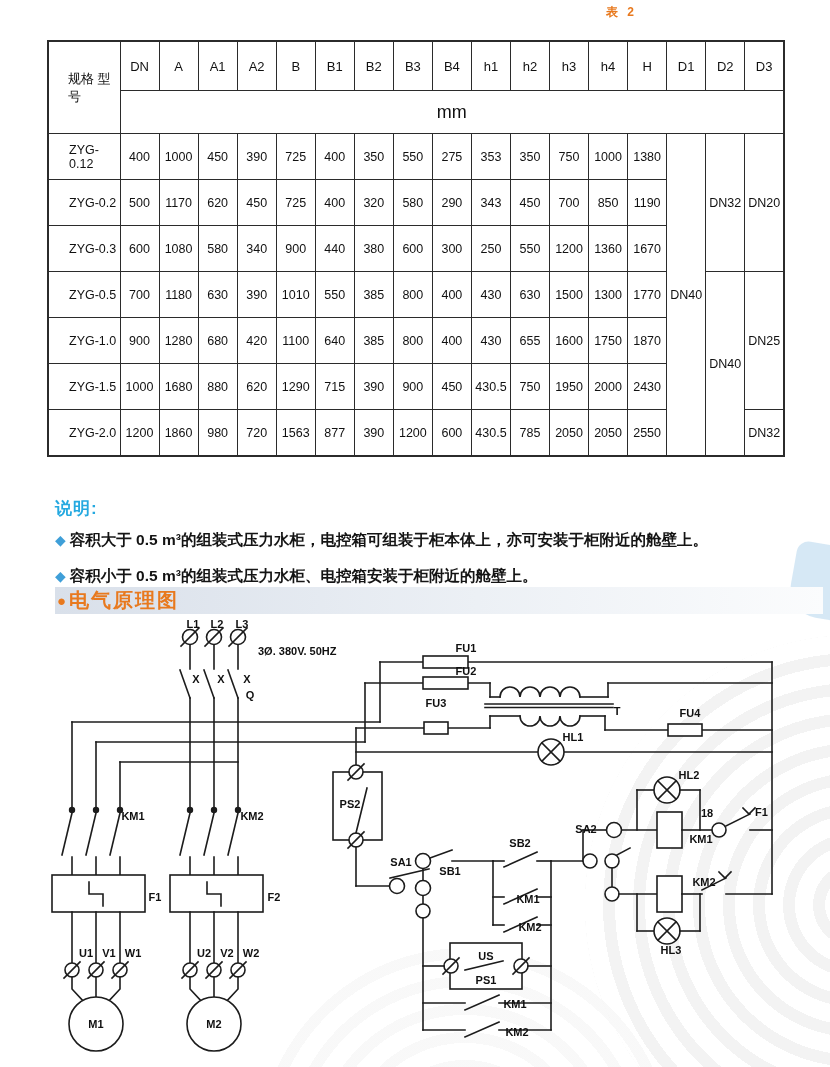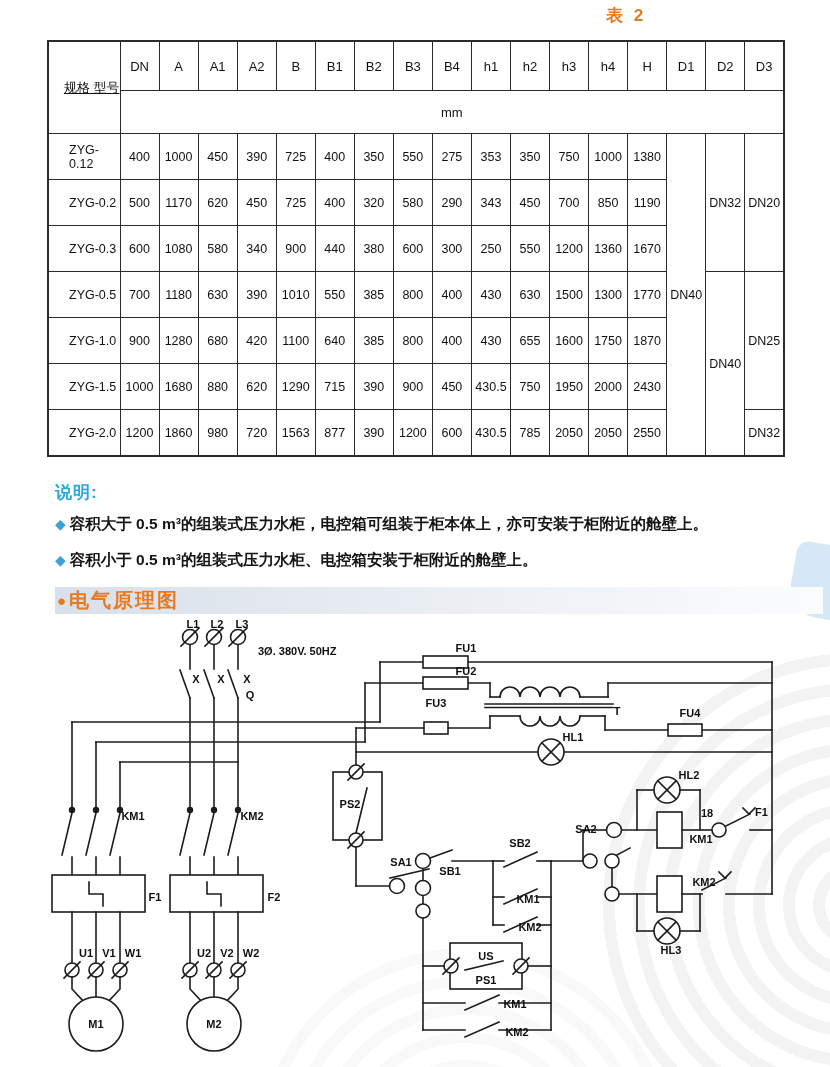--- a/index.html
+++ b/index.html
@@ -9,34 +9,34 @@
   .wm{position:absolute;z-index:0;pointer-events:none;}
   .wm-gear{left:585px;top:635px;width:540px;height:540px;border-radius:50%;
      background:repeating-radial-gradient(circle at 50% 50%, #ebebeb 0 12px, rgba(255,255,255,0) 12px 30px);
      opacity:.6;transform:rotate(14deg);}
   .wm-gear2{left:250px;top:940px;width:430px;height:430px;border-radius:50%;
      background:repeating-radial-gradient(circle at 50% 50%, #efefef 0 11px, rgba(255,255,255,0) 11px 28px);
      opacity:.4;transform:rotate(-8deg);}
   .wm-blue{left:792px;top:543px;width:46px;height:74px;background:#cfe4f3;
      border-radius:12px 2px 2px 30px;transform:rotate(10deg);opacity:.85;}
   
-  #table-tag{position:absolute;left:606px;top:4px;z-index:1;font-size:17px;font-weight:bold;
+  #table-tag{position:absolute;left:606px;top:4px;z-index:1;font-size:12px;font-weight:bold;
      color:#e8791e;letter-spacing:3px;}
   
   #spec-table{position:absolute;left:47px;top:40px;z-index:1;width:738px;table-layout:fixed;
      border-collapse:collapse;border:2px solid #2b2b2b;background:#fff;}
   #spec-table th,#spec-table td{border:1px solid #2b2b2b;text-align:center;vertical-align:middle;
      font-size:12.5px;font-weight:400;color:#111;padding:0;overflow:hidden;}
   #spec-table thead tr:first-child th,#spec-table thead tr:first-child td{height:48px;font-size:13px;}
-  #spec-table td.unit{height:42px;font-size:13px;}
+  #spec-table td.unit{height:42px;font-size:18px;}
   #spec-table tbody td{height:45px;}
-  #spec-table td.corner{text-align:right;padding-left:3px;font-size:12px;text-decoration:underline;}
+  #spec-table td.corner{text-align:left;padding-left:19px;font-size:12px;}
   #spec-table td.model{text-align:left;padding-left:20px;}
   
-  #notes{position:absolute;left:55px;top:481px;width:748px;z-index:1;}
+  #notes{position:absolute;left:55px;top:497px;width:748px;z-index:1;}
   #notes .heading{font-size:17px;font-weight:bold;color:#25a9e0;letter-spacing:1px;}
   .note-line{font-size:15.5px;line-height:32px;font-weight:600;color:#141414;
      padding-left:19px;text-indent:-19px;margin-top:4px;}
   .note-line .diamond{color:#3f9fd8;font-size:14px;margin-right:4px;font-weight:400;}
   
   #section-band{position:absolute;left:55px;top:587px;width:768px;height:27px;z-index:1;
      background:linear-gradient(90deg,#d9e0ea 0%,#ecf0f5 55%,#fbfcfd 100%);
      display:flex;align-items:center;}
   #section-band .bullet{color:#e8791e;font-size:15px;margin:0 3px 0 2px;}
   #section-band .title{color:#e8791e;font-size:20px;font-weight:bold;letter-spacing:2px;}

